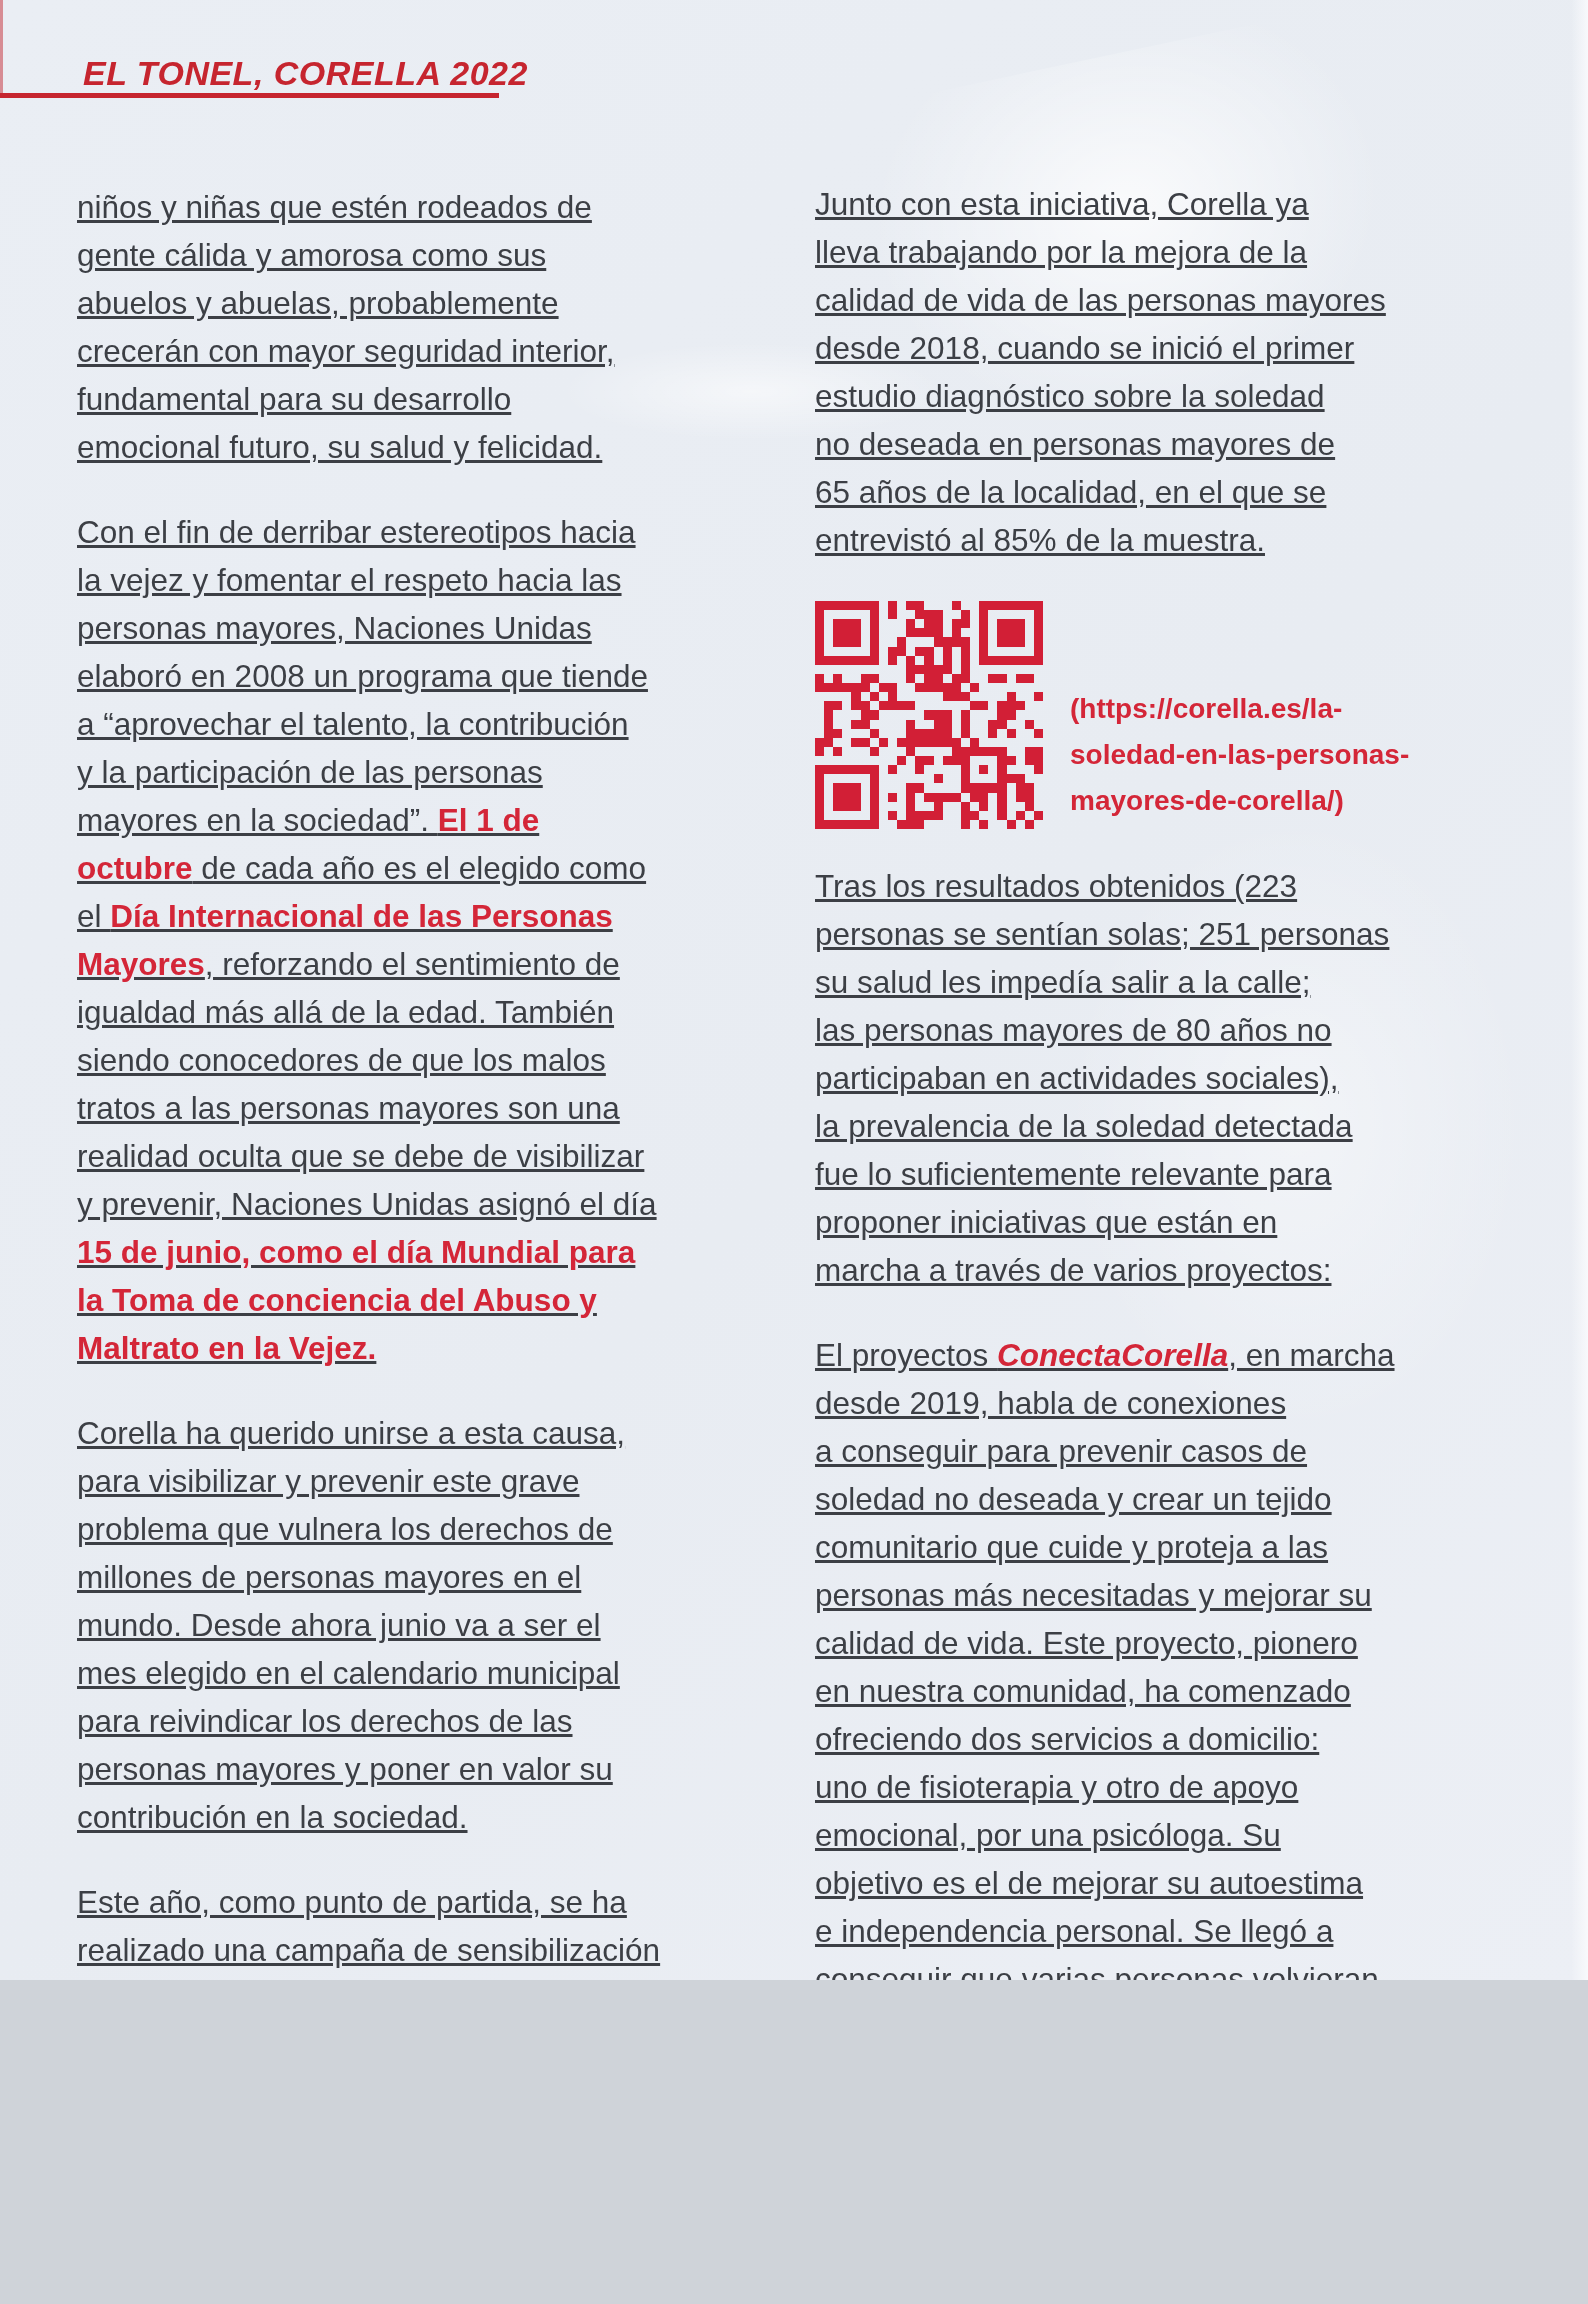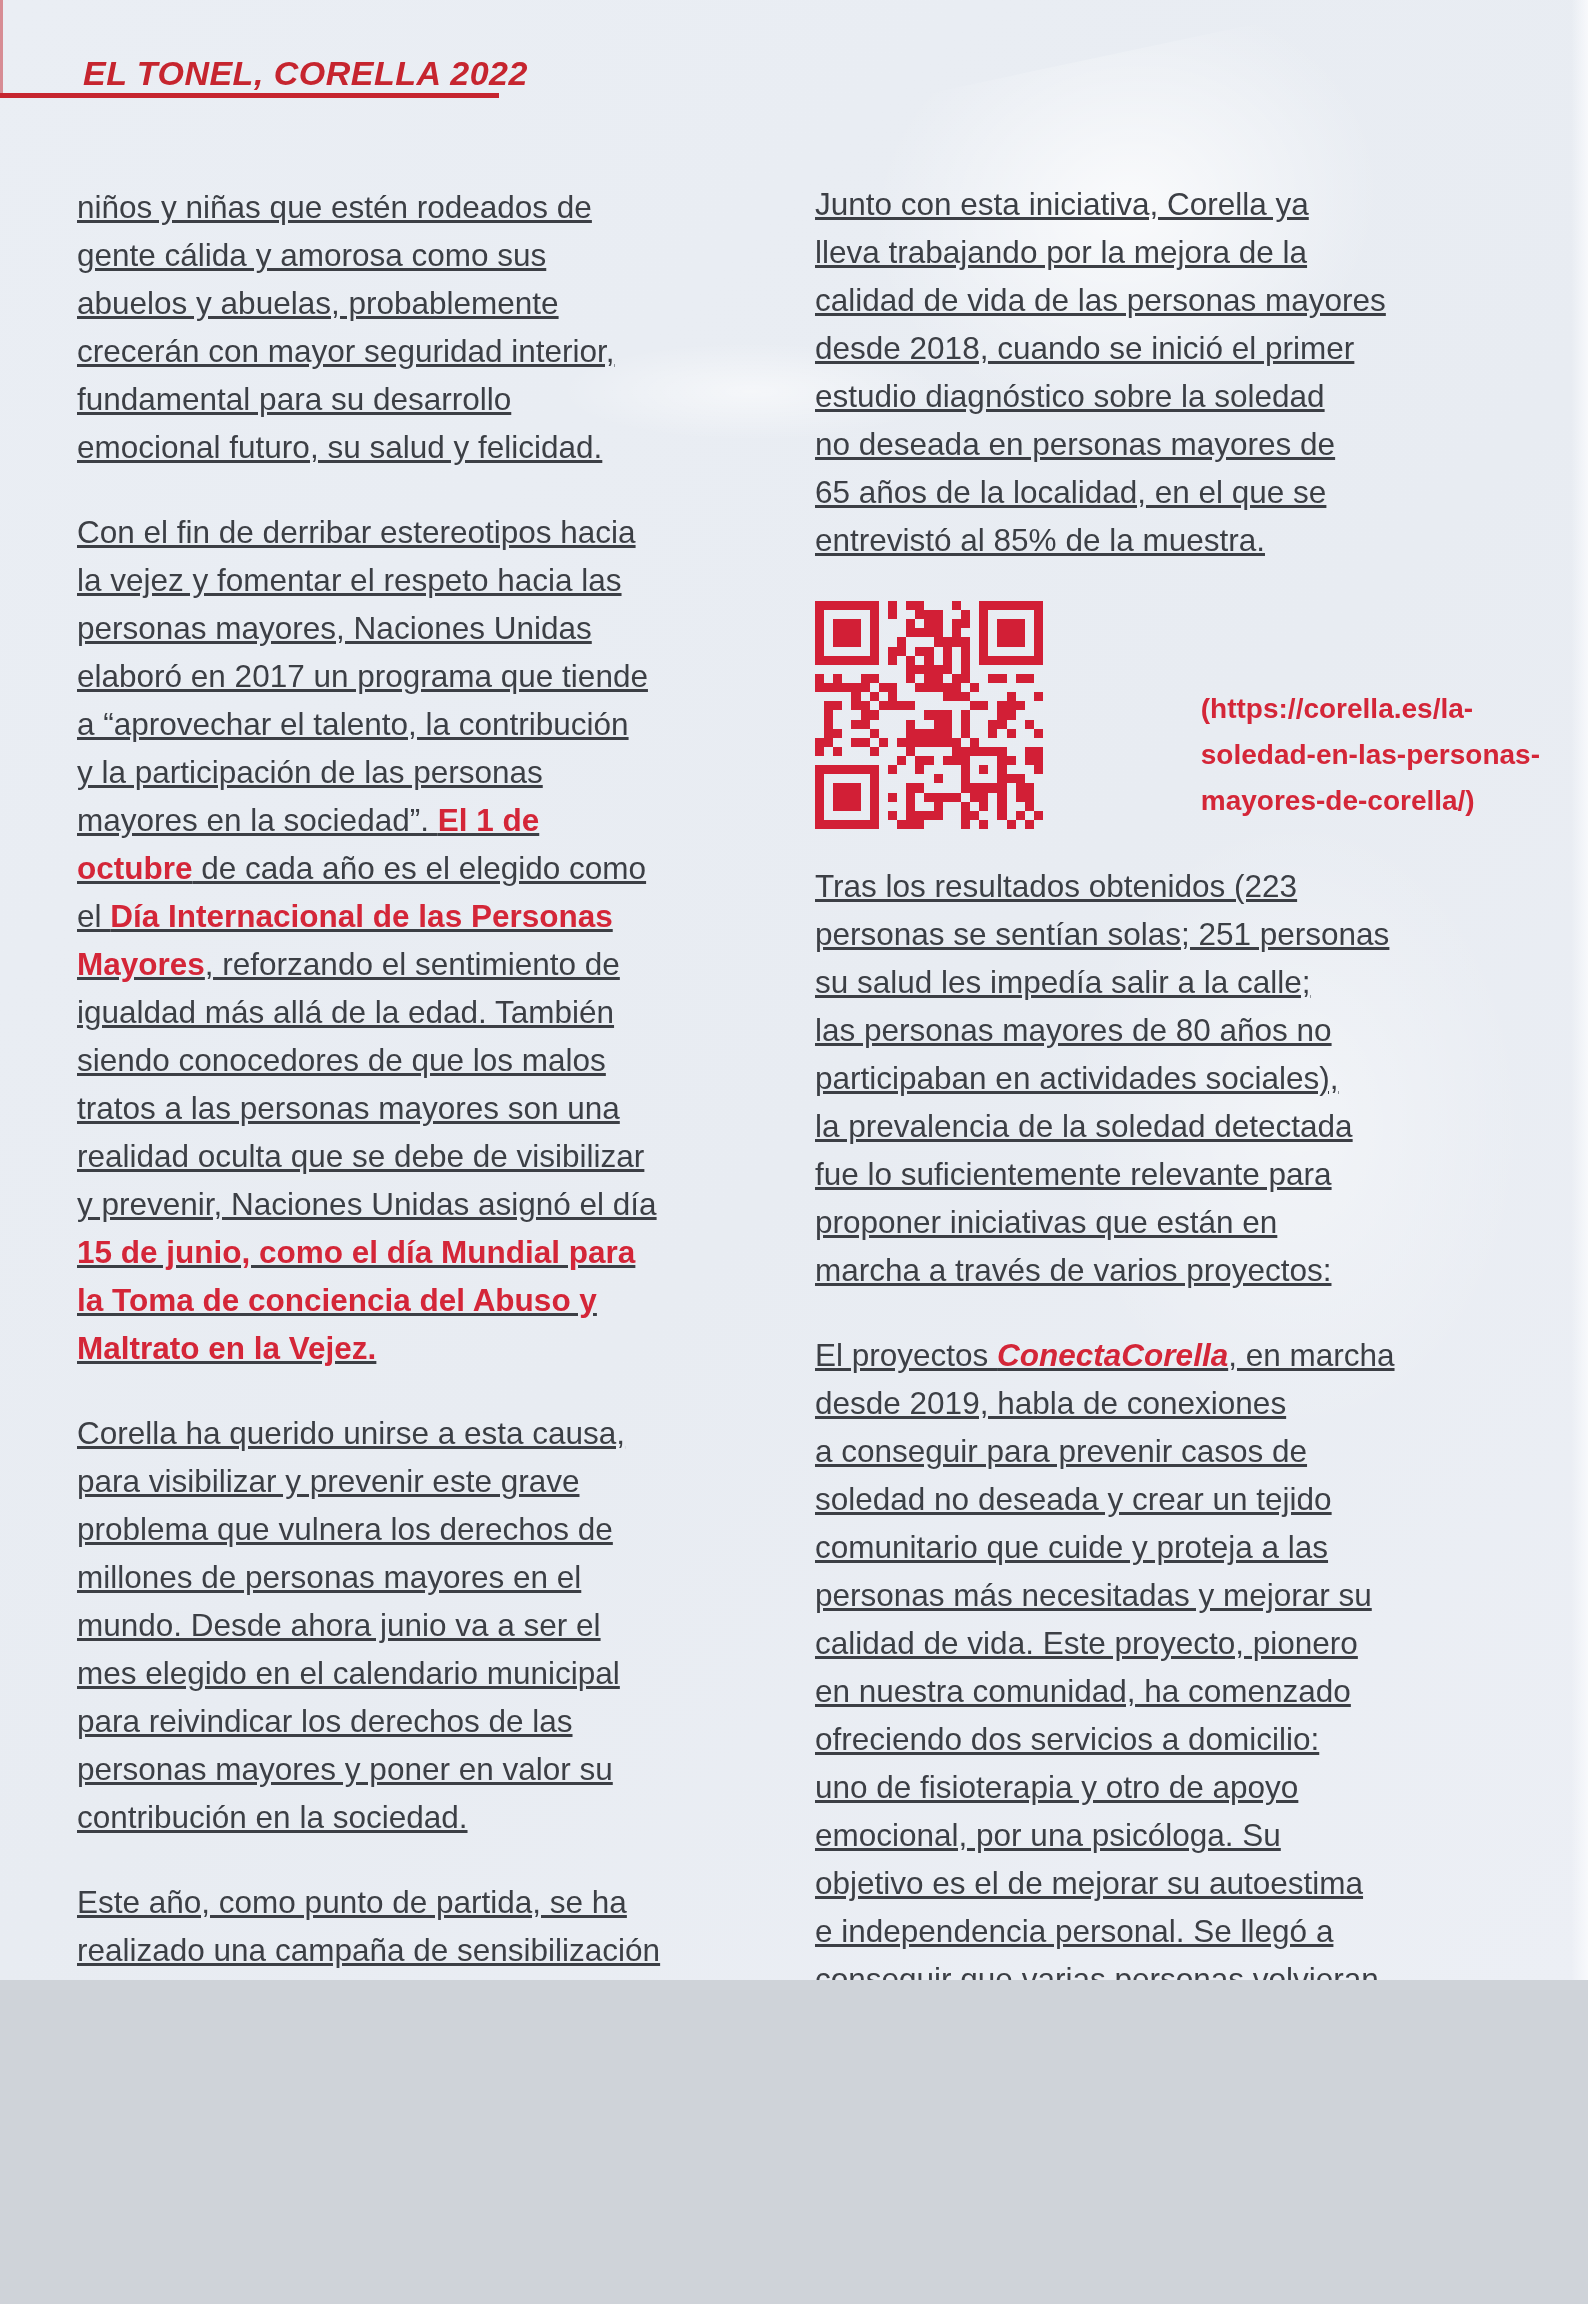--- a/index.html
+++ b/index.html
@@ -58,21 +58,20 @@
   .column-left{left:77px;top:183px;width:720px;}
   .column-right{left:815px;top:180px;width:725px;}
   .para{margin:0 0 37px 0;white-space:pre-line;text-decoration:underline;}
   .seg-n{color:var(--ink);}
   .seg-rb{color:var(--red);font-weight:bold;}
   .seg-rbi{color:var(--red);font-weight:bold;font-style:italic;}
 
   .qr-row{
     display:flex;align-items:flex-end;gap:27px;
     margin:14.4px 0 33px 0;
-    justify-content:space-between;
   }
   .qr-svg{width:228px;height:228px;flex:0 0 auto;display:block;}
   .qr-link{
     font-size:28px;line-height:46px;font-weight:bold;color:var(--red);
     white-space:pre-line;padding-bottom:5.4px;
   }
 
   .page-number{
     position:absolute;left:16px;top:2244px;
     font-size:32px;font-weight:bold;color:var(--red);
@@ -101,21 +100,21 @@
   <div class="column column-left">
       <p class="para"><span class="seg-n">niños y niñas que estén rodeados de
 gente cálida y amorosa como sus
 abuelos y abuelas, probablemente
 crecerán con mayor seguridad interior,
 fundamental para su desarrollo
 emocional futuro, su salud y felicidad.</span></p>
       <p class="para"><span class="seg-n">Con el fin de derribar estereotipos hacia
 la vejez y fomentar el respeto hacia las
 personas mayores, Naciones Unidas
-elaboró en 2017 un programa que tiende
+elaboró en 2008 un programa que tiende
 a “aprovechar el talento, la contribución
 y la participación de las personas
 mayores en la sociedad”. </span><span class="seg-rb">El 1 de
 octubre</span><span class="seg-n"> de cada año es el elegido como
 el </span><span class="seg-rb">Día Internacional de las Personas
 Mayores</span><span class="seg-n">, reforzando el sentimiento de
 igualdad más allá de la edad. También
 siendo conocedores de que los malos
 tratos a las personas mayores son una
 realidad oculta que se debe de visibilizar

